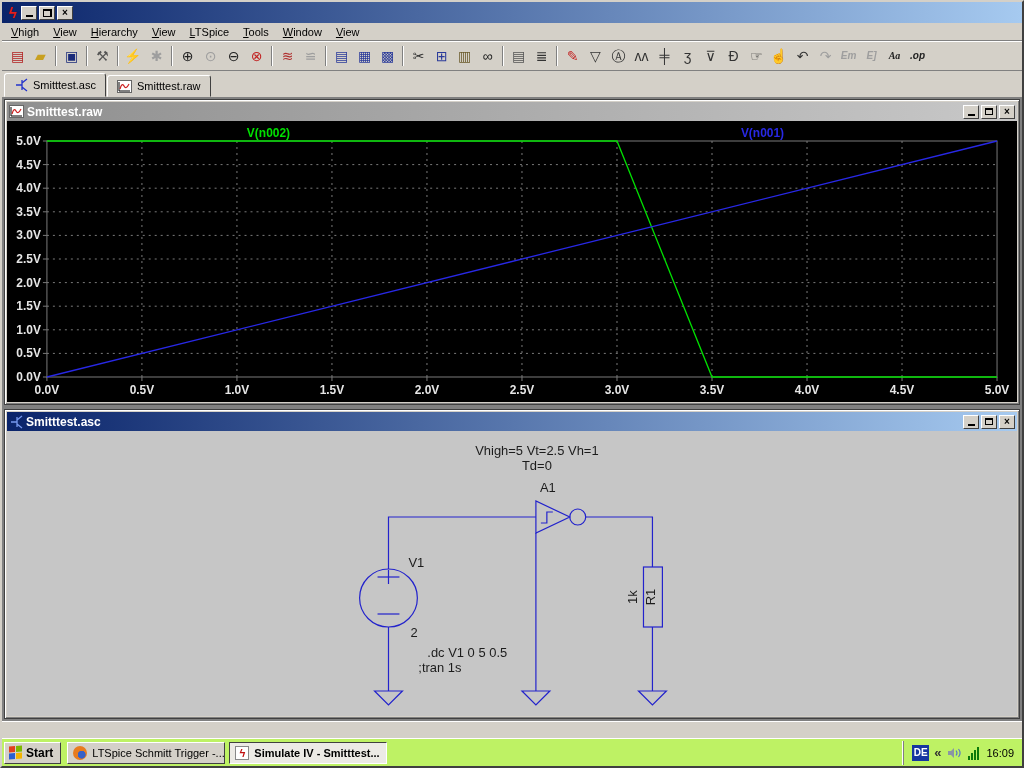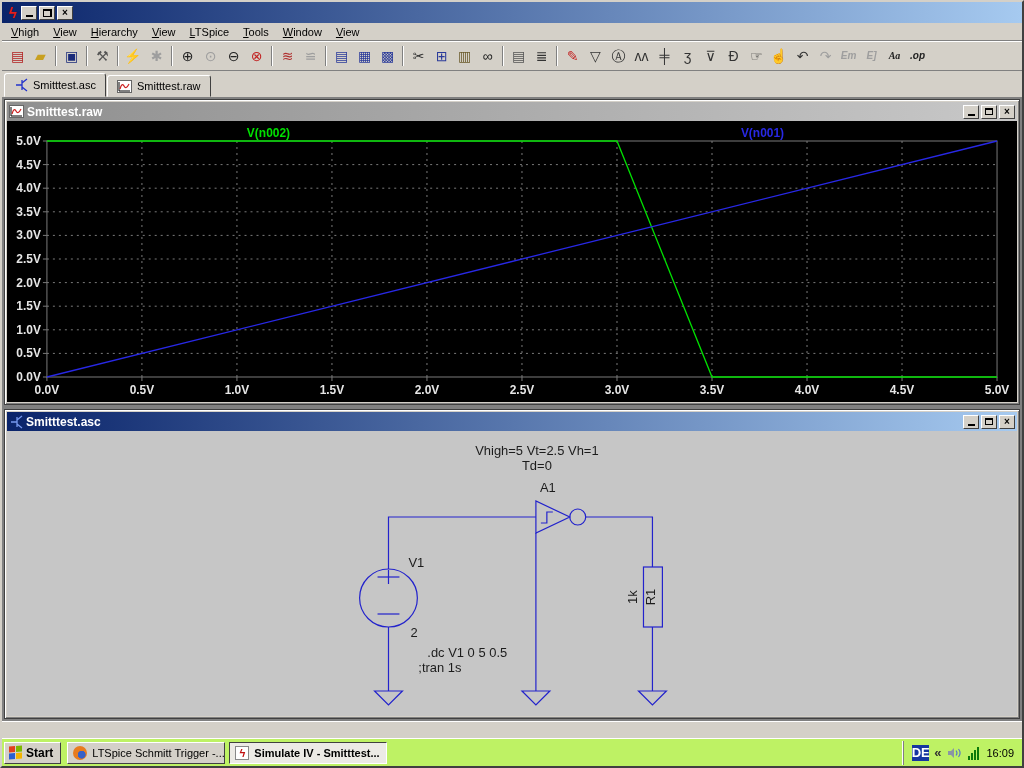--- a/index.html
+++ b/index.html
@@ -67,21 +67,21 @@
   .flag i { display:block; }
   .flag i:nth-child(1){background:#e2401c;} .flag i:nth-child(2){background:#7db700;}
   .flag i:nth-child(3){background:#2a5fd0;} .flag i:nth-child(4){background:#f3b300;}
   .task-btn { width:158px; height:22px; display:flex; align-items:center; gap:5px; padding:0 5px; background:#d4d0c8; border:1px solid; border-color:#fff #404040 #404040 #fff; font-size:11px; margin-right:4px; white-space:nowrap; overflow:hidden; }
   .task-btn.active { border-color:#404040 #fff #fff #404040; background:#eceae5; font-weight:bold; }
   .ff-icon { width:14px; height:14px; border-radius:50%; background:radial-gradient(circle at 62% 62%, #3761c8 0 30%, #e87c1e 34%); flex:0 0 auto; }
   .folder-icon { width:15px; height:10px; background:#f7d674; border:1px solid #9a7a20; position:relative; margin-top:2px; flex:0 0 auto; }
   .folder-icon::before { content:""; position:absolute; top:-3px; left:0; width:6px; height:2px; background:#f7d674; border:1px solid #9a7a20; border-bottom:none; }
   .lt-icon { width:14px; height:14px; background:#fff; border:1px solid #888; color:#c01010; font-weight:bold; font-size:11px; line-height:12px; text-align:center; flex:0 0 auto; }
   .tray { margin-left:auto; height:24px; display:flex; align-items:center; gap:5px; padding:0 6px 0 8px; border-left:1px solid #808080; box-shadow:-1px 0 0 #fff; }
-  .lang-box { width:17px; height:16px; background:var(--taskbar-lang-bg); color:#fff; font-size:13px; font-weight:bold; display:flex; align-items:center; justify-content:center; }
+  .lang-box { width:17px; height:16px; background:var(--taskbar-lang-bg); color:#fff; font-size:10px; font-weight:bold; display:flex; align-items:center; justify-content:center; }
   .chevron { font-size:13px; font-weight:bold; color:#333; }
   .bars { display:flex; align-items:flex-end; gap:1px; height:14px; }
   .bars i { display:block; width:2px; background:#16c116; border:1px solid #0a7a0a; border-bottom:none; }
   .clock { font-size:11px; margin-left:2px; }
 </style>
 </head>
 <body>
 
 <div class="screen">
 

